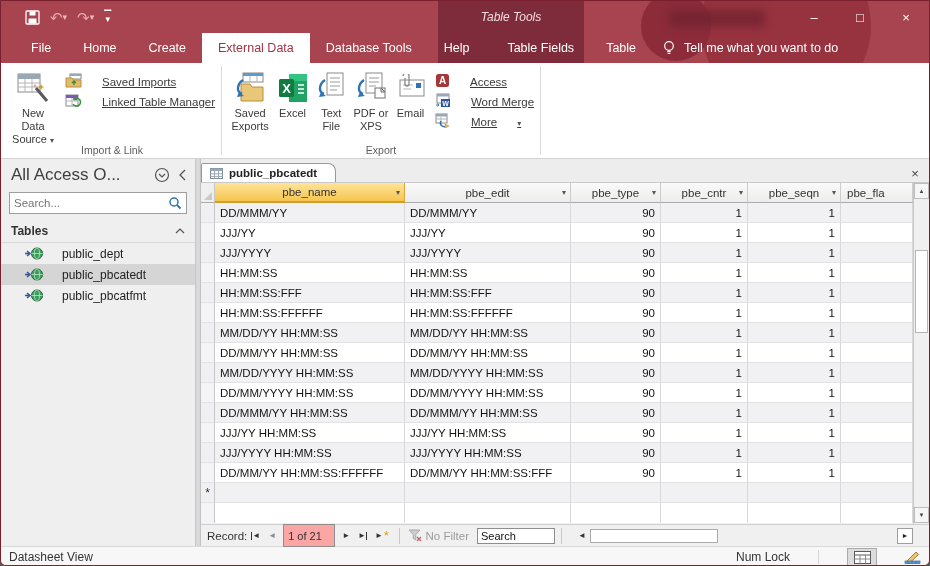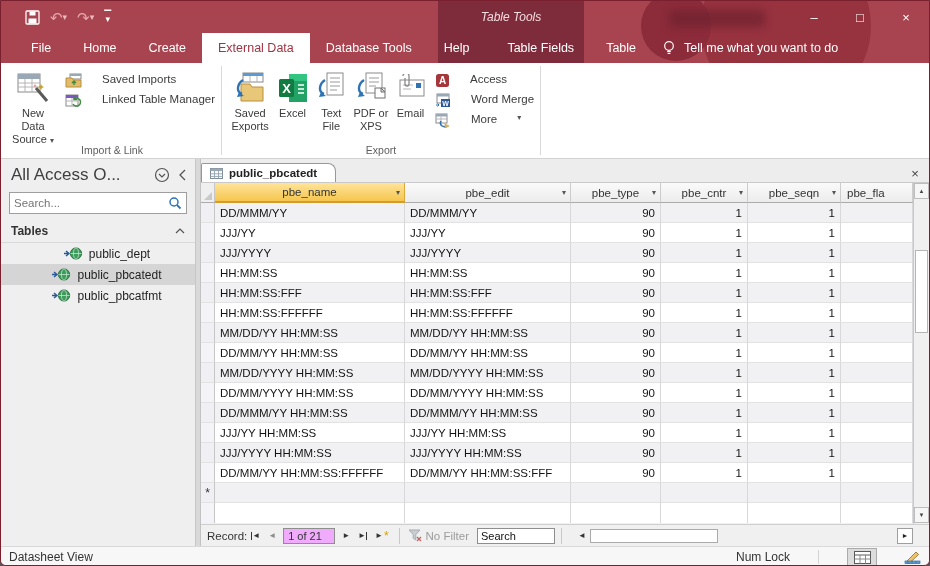--- a/index.html
+++ b/index.html
@@ -34,35 +34,35 @@
 
   
   .ribbon { height:96px; background:#fff; border-bottom:1px solid #D2D2D2; display:flex; padding-left:2px; position:relative; }
   .rgroup { position:relative; display:flex; align-items:flex-start; padding:4px 6px 16px 6px; }
   .group-label { position:absolute; left:0; right:0; bottom:2px; text-align:center; font-size:10.5px; color:#5E5E5E; }
   .gsep { width:1px; background:#D9D9D9; margin:3px 0 3px 0; }
   .bigbtn { width:58px; display:flex; flex-direction:column; align-items:center; padding-top:2px; cursor:default; }
   .bigbtn .bico { height:38px; display:flex; align-items:center; justify-content:center; }
   .bigbtn .blabel { font-size:11px; color:#3B3B3B; text-align:center; line-height:13px; }
   .smallcol { display:flex; flex-direction:column; gap:5px; padding-top:6px; }
-  .smallbtn { display:flex; align-items:flex-start; gap:20px; font-size:11.5px; color:#3B3B3B; white-space:nowrap; cursor:default; }
+  .smallbtn { display:flex; align-items:flex-end; gap:20px; font-size:11.5px; color:#3B3B3B; white-space:nowrap; cursor:default;text-decoration:underline; }
   .caret { font-size:8px; color:#555; }
 
   
   .workspace { display:flex; height:387px; background:#E4E4E4; }
   .sidebar { width:195px; background:#EFEFEF; border-right:1px solid #C6C6C6; display:flex; flex-direction:column; }
   .sb-header { display:flex; align-items:center; padding:6px 8px 4px 10px; }
   .sb-title { font-size:17px; color:#3F3F3F; flex:1; white-space:nowrap; overflow:hidden; }
   .sb-hico { display:flex; align-items:center; gap:8px; color:#555; }
   .sb-search { margin:3px 8px 6px 8px; height:22px; background:#fff; border:1px solid #9E9E9E;
                display:flex; align-items:center; padding:0 4px; }
   .sb-search input { border:none; outline:none; flex:1; font-size:11.5px; font-family:"Liberation Sans",sans-serif; color:#444; background:transparent; }
   .sb-group { display:flex; align-items:center; padding:4px 10px 4px 10px; border-bottom:1px solid #DADADA; }
   .sb-group-label { flex:1; font-size:12px; font-weight:bold; color:#333; }
-  .sb-item { display:flex; align-items:center; gap:6px; padding:3px 6px 3px 23px; font-size:12px; color:#1F1F1F; cursor:default;justify-content:center; }
+  .sb-item { display:flex; align-items:center; gap:18px; padding:3px 6px 3px 23px; font-size:12px; color:#1F1F1F; cursor:default; }
   .sb-item.selected { background:#D5D5D5; }
 
   .splitter { width:5px; background:#D9D9D9; border-right:1px solid #C2C2C2; }
 
   .main { flex:1; display:flex; flex-direction:column; position:relative; background:#F1F1F1; }
   .tabstrip { height:24px; background:#EDEDED; border-bottom:1px solid #C9C9C9; display:flex; align-items:flex-end; padding:2px 4px 0 0; }
   .doc-tab { display:flex; align-items:center; gap:6px; background:#fff; border:1px solid #989898; border-bottom:none;
              border-radius:2px 8px 0 0; padding:3px 18px 3px 8px; font-size:11.5px; font-weight:bold; color:#222; }
   .tab-close { margin-left:auto; width:20px; height:18px; display:flex; align-items:center; justify-content:center;
                color:#444; font-size:13px; cursor:default; }
@@ -91,21 +91,21 @@
   .sbtn { width:15px; height:16px; background:#F6F6F6; border:1px solid #BDBDBD; display:flex; align-items:center; justify-content:center;
           font-size:7px; color:#444; }
   .vthumb { position:absolute; top:67px; left:1px; width:13px; height:83px; background:#fff; border:1px solid #B5B5B5; }
   .vscroll .down { position:absolute; bottom:1px; }
 
   
   .recnav { height:22px; background:#F0F0F0; border-top:1px solid #CFCFCF; display:flex; align-items:center;
             font-size:11.5px; color:#333; padding-left:6px; }
   .navarrow { font-size:8px; color:#333; padding:0 4px; cursor:default; display:flex; align-items:center; }
   .navarrow .bar { display:inline-block; width:1px; height:8px; background:#333; }
-  .pos-box { width:52px; height:16px; background:#f0abfc; border:1px solid #8E8E8E; display:flex; align-items:center;
+  .pos-box { width:52px; height:23px; background:#fca5a5; border:1px solid #8E8E8E; display:flex; align-items:center;
              padding-left:4px; font-size:11px; margin:0 3px; }
   .navsep { width:1px; height:16px; background:#C9C9C9; margin:0 6px; }
   .nofilter { display:flex; align-items:center; gap:4px; color:#9C9C9C; padding:0 8px 0 2px; }
   .nav-search { width:78px; height:16px; background:#fff; border:1px solid #8E8E8E; font-size:11px; padding:0 3px;
                 font-family:"Liberation Sans",sans-serif; color:#111; outline:none; }
   .nav-search::placeholder { color:#111; opacity:1; }
   .hscroll { flex:1; display:flex; align-items:center; height:100%; position:relative; margin-left:8px; }
   .hthumb { width:128px; height:14px; background:#fff; border:1px solid #ABABAB; margin-left:2px; }
   .hbtn-r { position:absolute; right:16px; width:16px; height:16px; background:#fff; border:1px solid #9E9E9E;
             display:flex; align-items:center; justify-content:center; font-size:7px; color:#222; }

